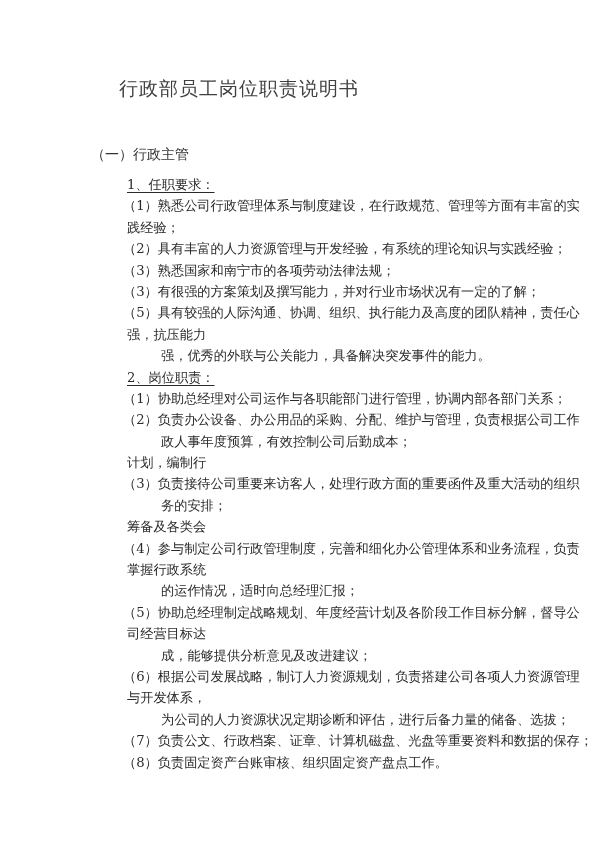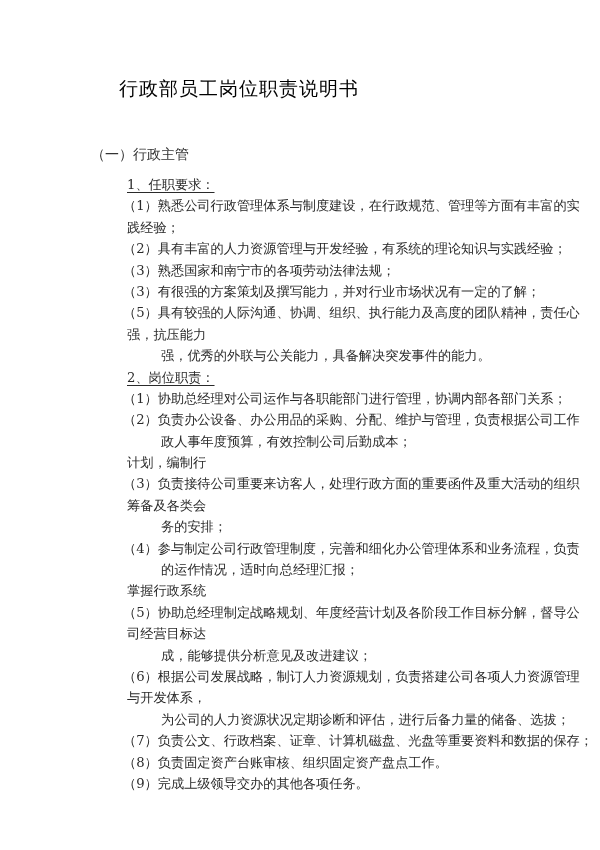--- a/index.html
+++ b/index.html
@@ -1,20 +1,20 @@
 <!DOCTYPE html>
 <html><head>
   <meta charset="utf-8">
   <style>
     html, body { margin: 0; padding: 0; background: #ffffff; }
     body { width: 600px; height: 850px; position: relative; overflow: hidden;
       font-family: "DejaVu Serif", "Liberation Serif", serif; color: #2a2a2a; }
     .page { position: absolute; left: 0; top: 0; width: 600px; height: 850px; }
     .title { position: absolute; top: 76px; left: 0; width: 478px; text-align: center;
-      font-size: 19px; letter-spacing: 1px; color: #000000; }
+      font-size: 19px; letter-spacing: 1px; color: #404040; }
     .section { position: absolute; top: 146px; left: 91px; font-size: 14px; color: #333; }
     .content { position: absolute; top: 174px; left: 91px; width: 440px; font-size: 13.2px; line-height: 21.4px; margin-left: 36px; }
     .line { white-space: nowrap; height: 21.4px; }
     .sub { text-decoration: underline; text-underline-offset: 3px; }
     .indent { padding-left: 34px; }
     .hang { margin-left: -4px; }
   </style>
 </head>
 <body>
 
@@ -32,28 +32,27 @@
     <div class="line hang">（5）具有较强的人际沟通、协调、组织、执行能力及高度的团队精神，责任心</div>
     <div class="line">强，抗压能力</div>
     <div class="line indent">强，优秀的外联与公关能力，具备解决突发事件的能力。</div>
 
     <div class="line sub">2、岗位职责：</div>
     <div class="line hang">（1）协助总经理对公司运作与各职能部门进行管理，协调内部各部门关系；</div>
     <div class="line hang">（2）负责办公设备、办公用品的采购、分配、维护与管理，负责根据公司工作</div>
     <div class="line indent">政人事年度预算，有效控制公司后勤成本；</div>
     <div class="line">计划，编制行</div>
     <div class="line hang">（3）负责接待公司重要来访客人，处理行政方面的重要函件及重大活动的组织</div>
+    <div class="line indent">务的安排；</div>
     <div class="line">筹备及各类会</div>
-    <div class="line indent">务的安排；</div>
     <div class="line hang">（4）参与制定公司行政管理制度，完善和细化办公管理体系和业务流程，负责</div>
+    <div class="line">掌握行政系统</div>
     <div class="line indent">的运作情况，适时向总经理汇报；</div>
-    <div class="line">掌握行政系统</div>
     <div class="line hang">（5）协助总经理制定战略规划、年度经营计划及各阶段工作目标分解，督导公</div>
     <div class="line">司经营目标达</div>
     <div class="line indent">成，能够提供分析意见及改进建议；</div>
     <div class="line hang">（6）根据公司发展战略，制订人力资源规划，负责搭建公司各项人力资源管理</div>
     <div class="line">与开发体系，</div>
     <div class="line indent">为公司的人力资源状况定期诊断和评估，进行后备力量的储备、选拔；</div>
     <div class="line hang">（7）负责公文、行政档案、证章、计算机磁盘、光盘等重要资料和数据的保存；</div>
     <div class="line hang">（8）负责固定资产台账审核、组织固定资产盘点工作。</div>
-    <div class="line hang">（9）完成上级领导交办的其他各项任务。</div>
   </div>
 </div>
 
 </body></html>

